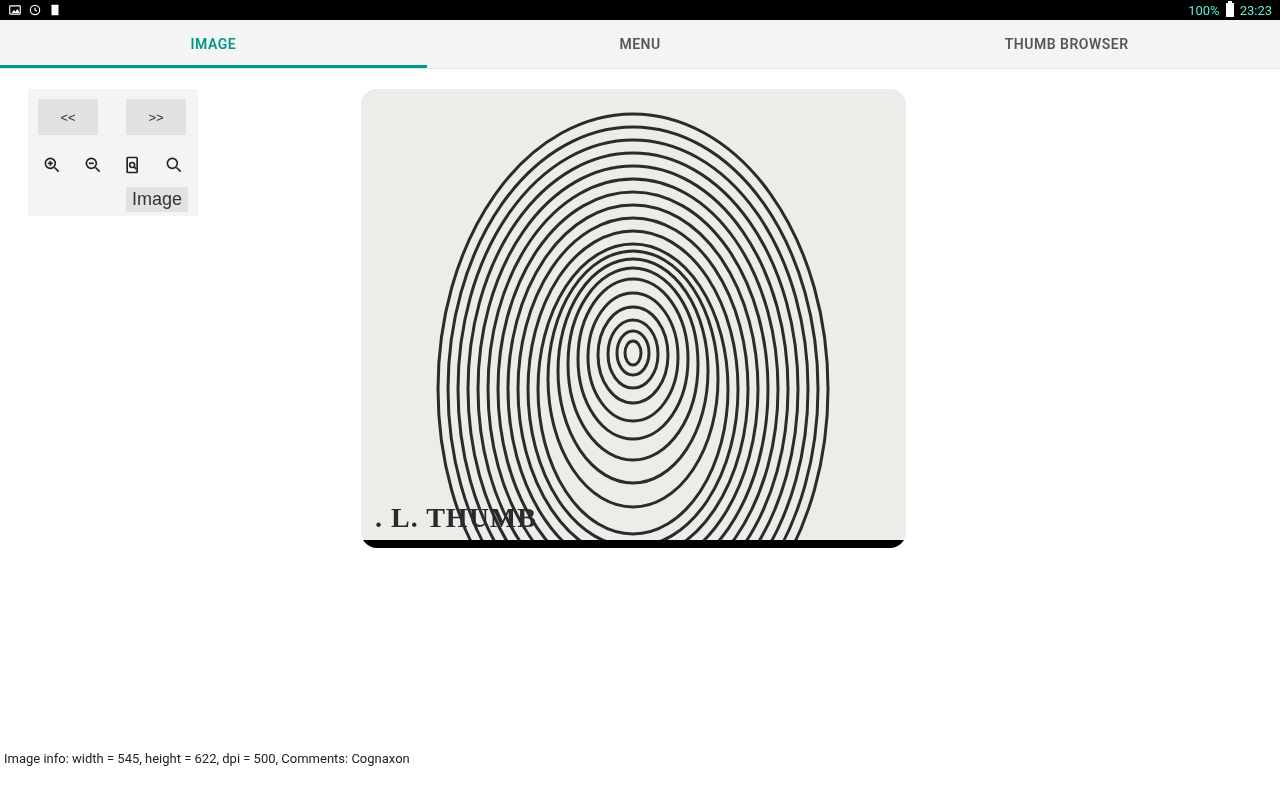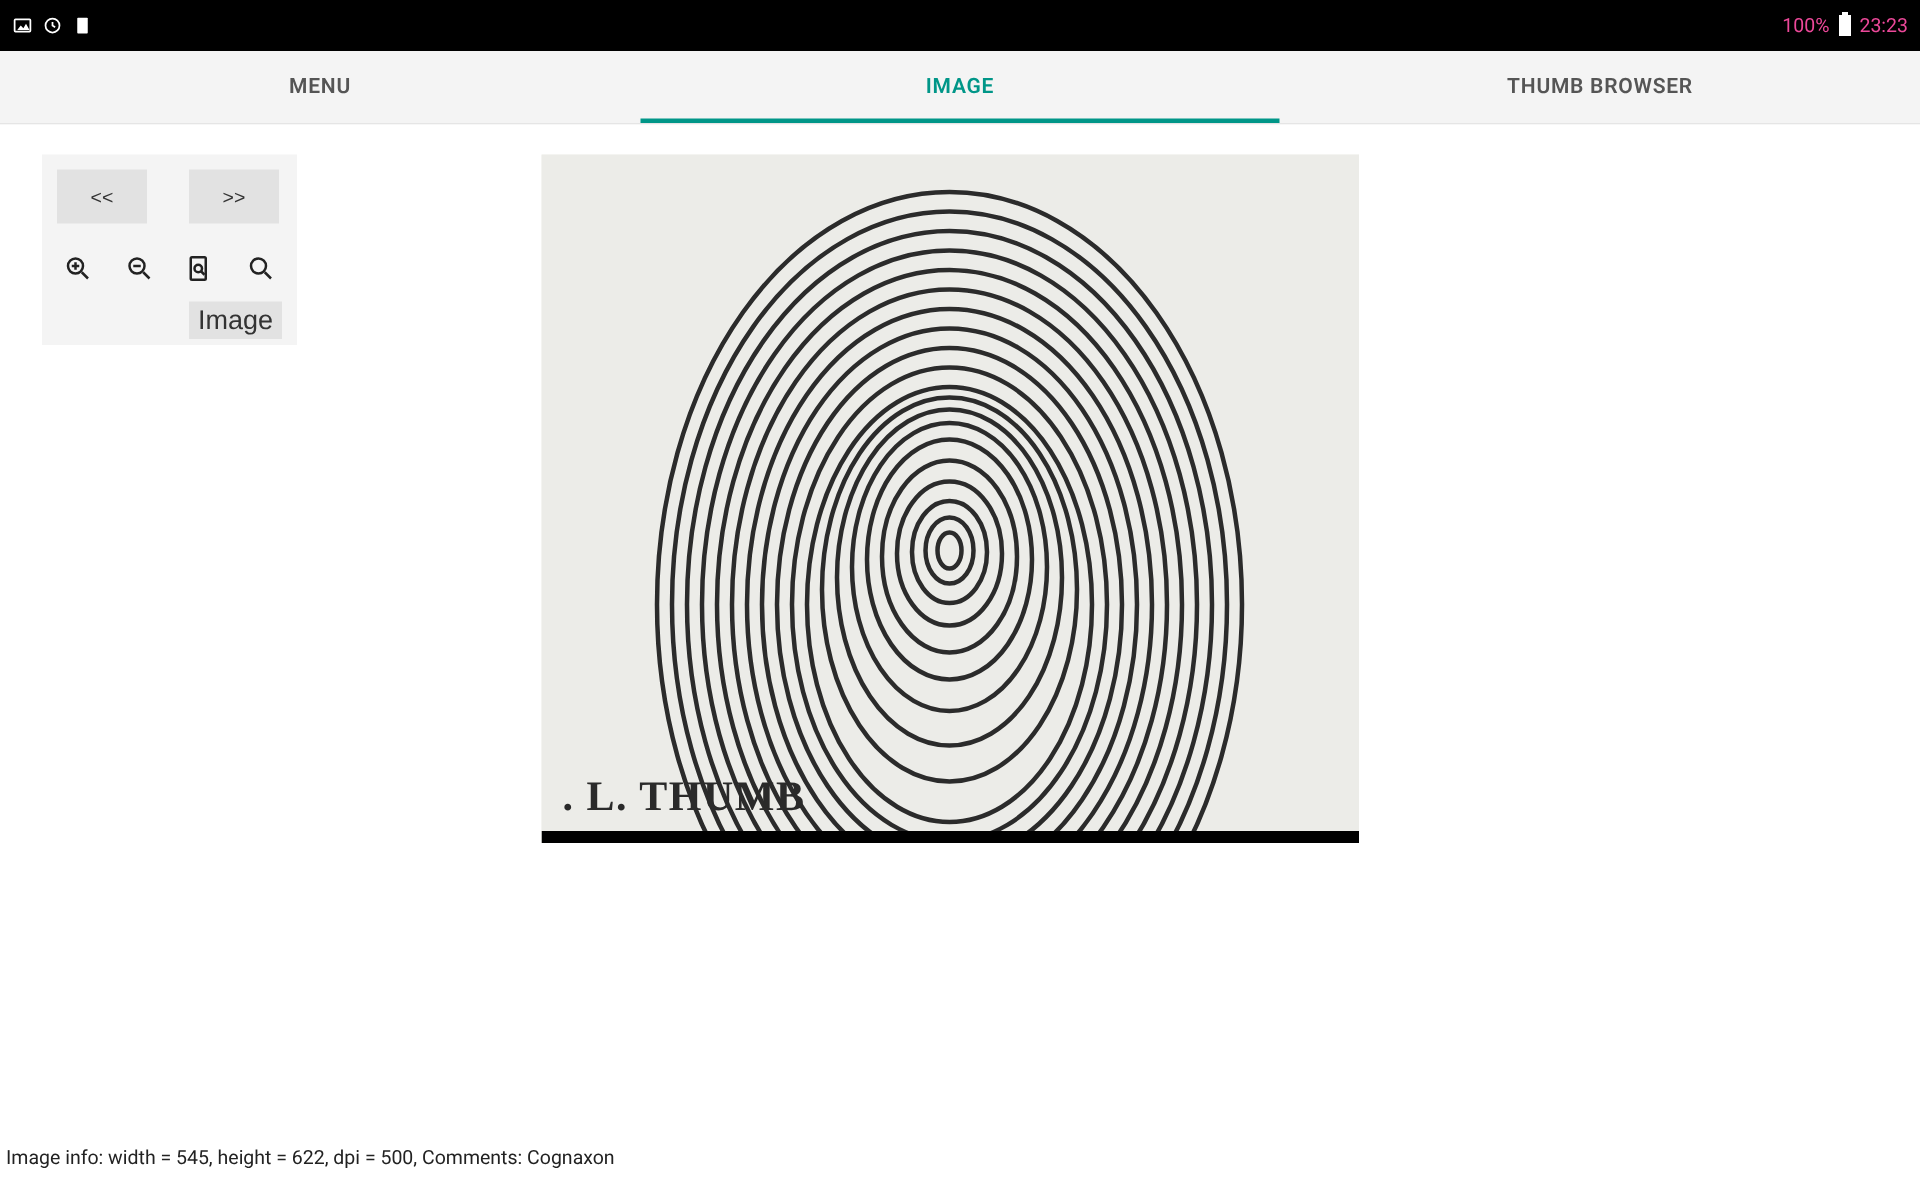--- a/index.html
+++ b/index.html
@@ -1,18 +1,18 @@
 <!DOCTYPE html>
 <html><head>
 <meta charset="utf-8">
 <style>
   * { box-sizing: border-box; margin: 0; padding: 0; }
   html, body { width: 1280px; height: 800px; font-family: Roboto, Arial, sans-serif; background: #fff; overflow: hidden; }
   .statusbar {
-    height: 34px; background: #000; color: #ec4899; display: flex; align-items: center;
+    height: 20px; background: #000; color: #5eead4; display: flex; align-items: center;
     justify-content: space-between; padding: 0 8px; font-size: 13px;
   }
   .status-left { display: flex; gap: 6px; align-items: center; }
   .status-right { display: flex; gap: 6px; align-items: center; }
   .status-icon { width: 14px; height: 14px; display: inline-block; }
   .tabs {
     height: 49px; background: #f4f4f4; display: flex; border-bottom: 1px solid #e5e5e5;
   }
   .tab {
     flex: 1; display: flex; align-items: center; justify-content: center;
@@ -36,21 +36,21 @@
     font-size: 13px; color: #333; display: flex; align-items: center; justify-content: center;
   }
   .icon-row { display: flex; justify-content: space-between; padding: 10px 4px 12px 4px; }
   .tool-icon { width: 20px; height: 20px; cursor: pointer; display: flex; align-items: center; justify-content: center; }
   .more-row { display: flex; justify-content: flex-end; }
   .more-btn {
     background: #e2e2e2; padding: 2px 6px; font-size: 18px; color: #333; cursor: pointer; border: none;
   }
   .image-area {
     position: absolute; left: 361px; top: 20px; width: 545px; height: 459px;
-    background: #ebebe7; overflow: hidden;
+    background: #ebebe7; overflow: hidden; border-radius: 16px;
   }
   .image-caption {
     position: absolute; left: 14px; bottom: 14px; font-family: Georgia, serif;
     font-size: 28px; font-weight: bold; color: #2a2a2a; letter-spacing: 1px;
   }
   .image-bottom-band {
     position: absolute; left: 0; right: 0; bottom: 0; height: 8px; background: #000;
   }
   .footer {
     position: absolute; left: 0; bottom: 0; height: 25px; display: flex; align-items: center;
@@ -84,25 +84,25 @@
     </span>
   </div>
   <div class="status-right">
     <span>100%</span>
     <span class="battery-icon"></span>
     <span>23:23</span>
   </div>
 </div>
 
 <div class="tabs">
+  <div class="tab active">
+    <span>IMAGE</span>
+  </div>
   <div class="tab">
     <span>MENU</span>
-  </div>
-  <div class="tab active">
-    <span>IMAGE</span>
   </div>
   <div class="tab">
     <span>THUMB BROWSER</span>
   </div>
 </div>
 
 <div class="content">
 
   <div class="toolbox">
     <div class="nav-row">

